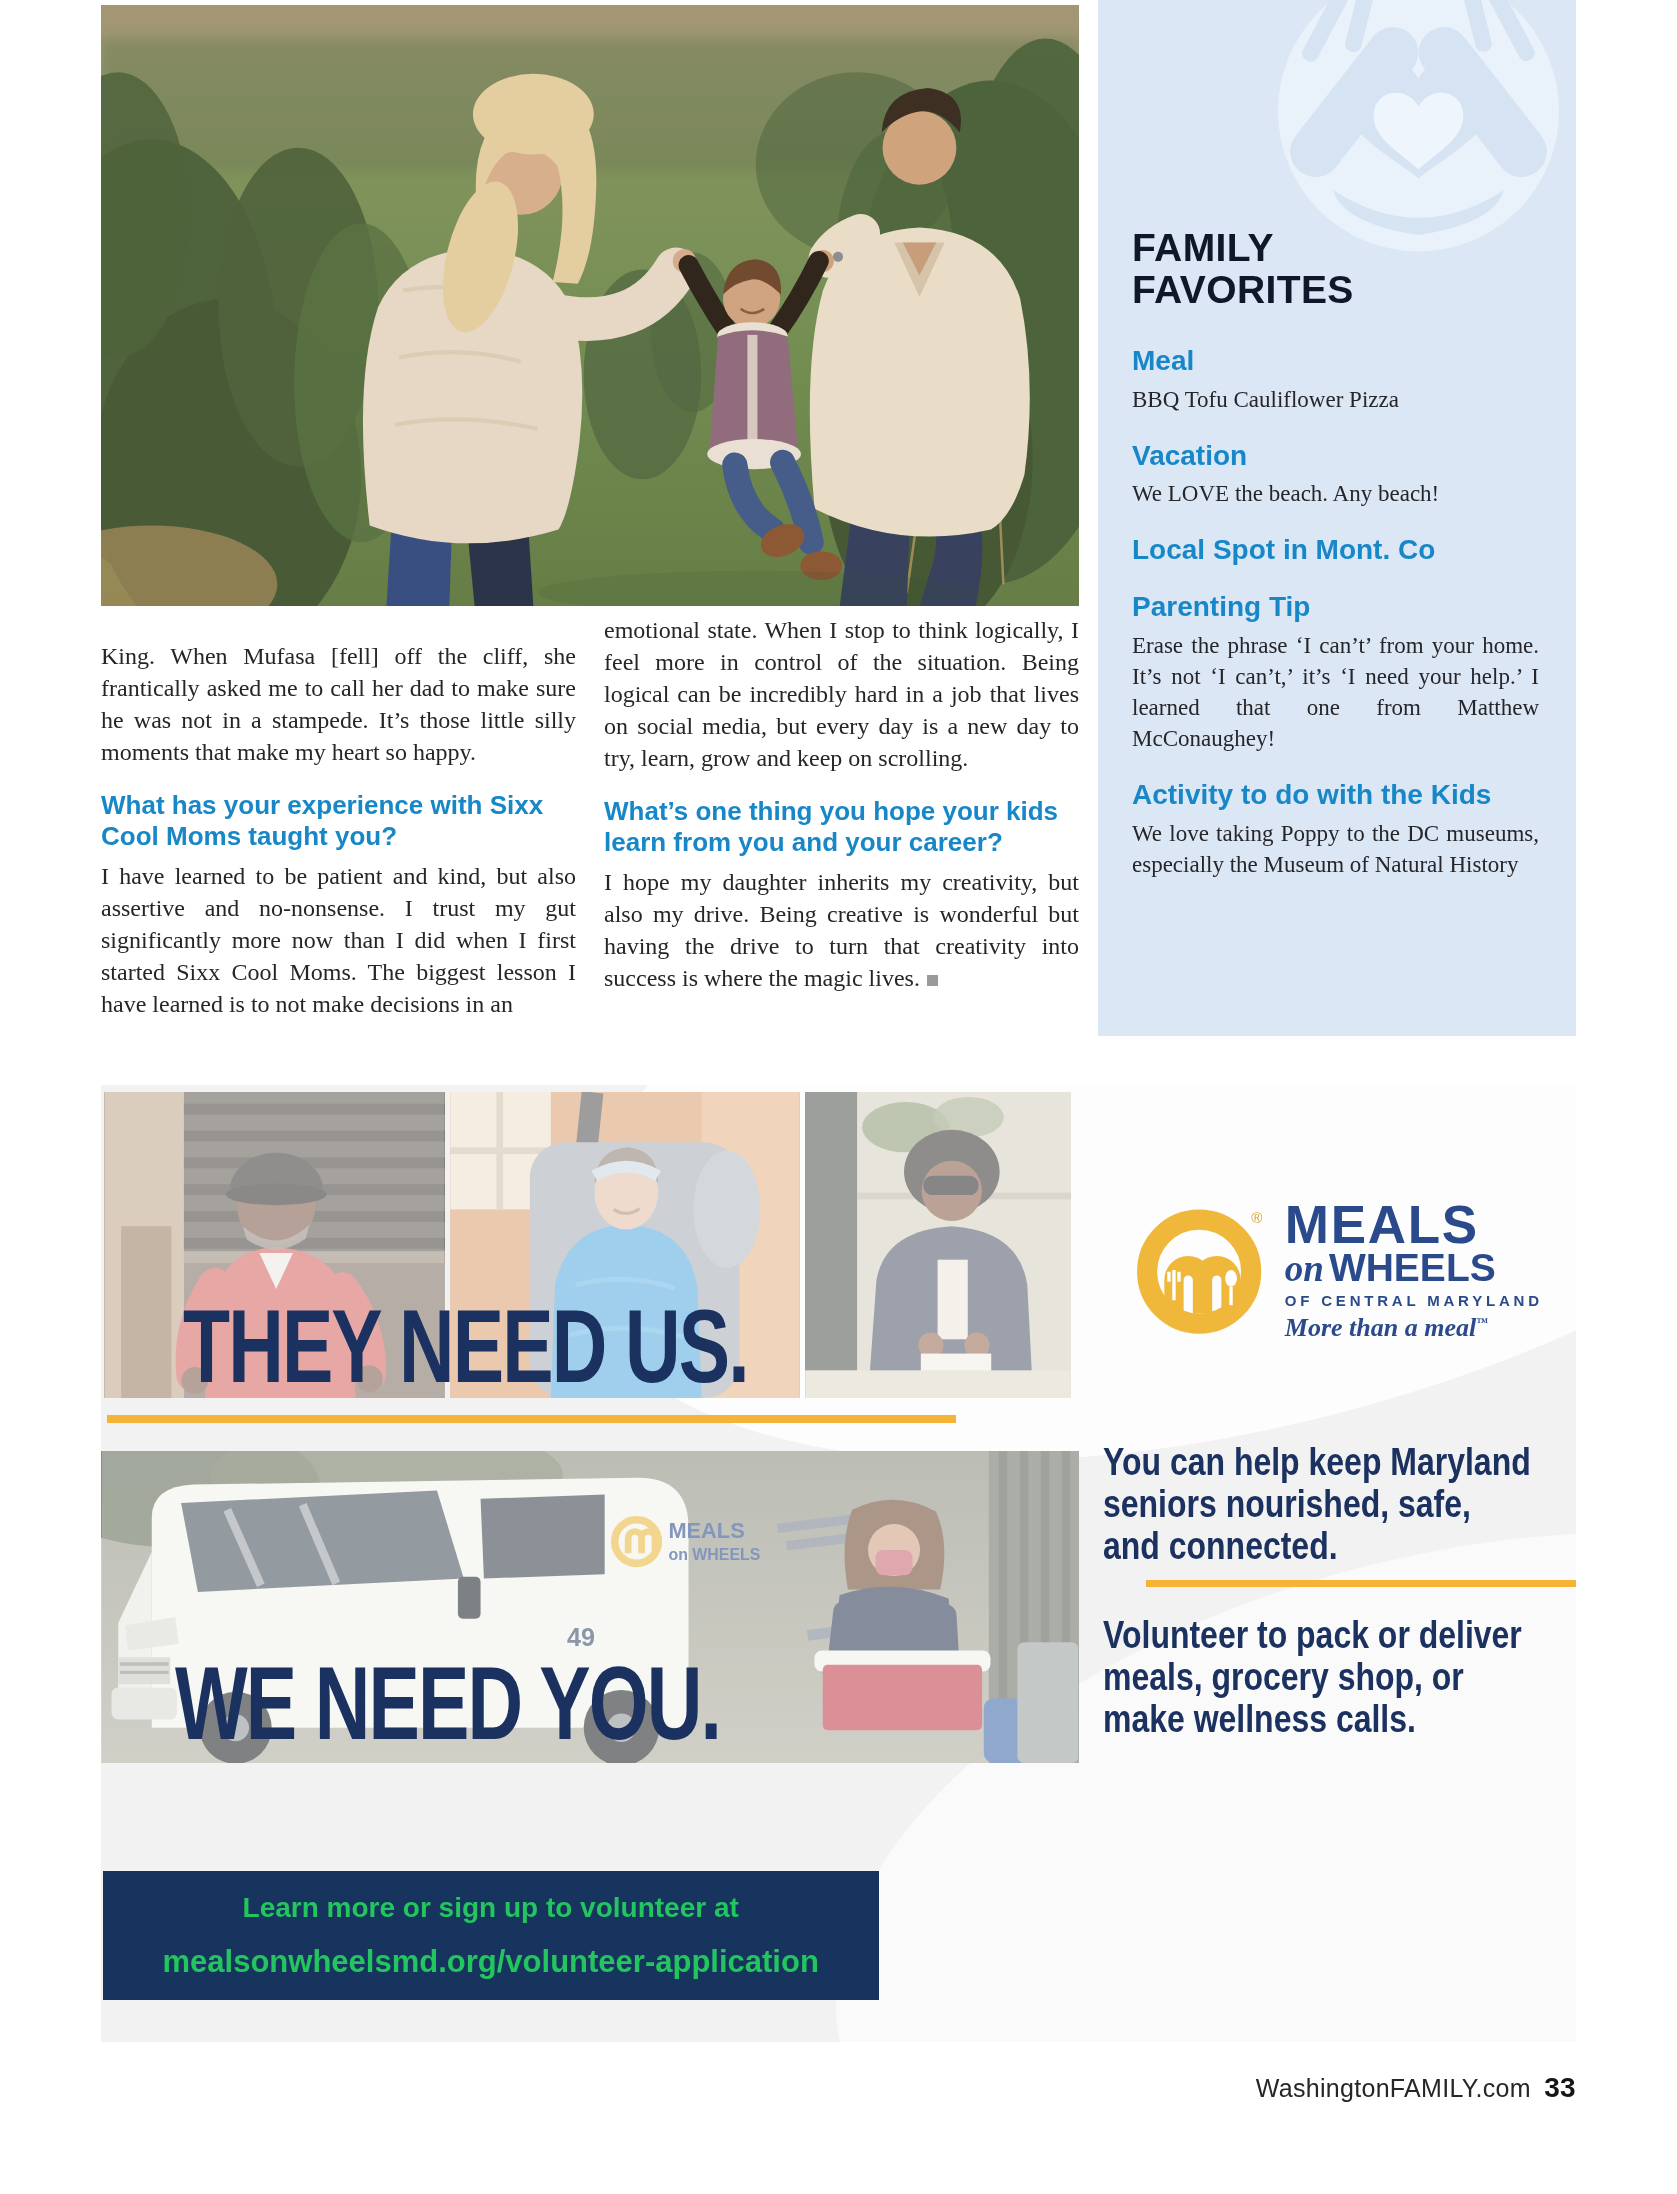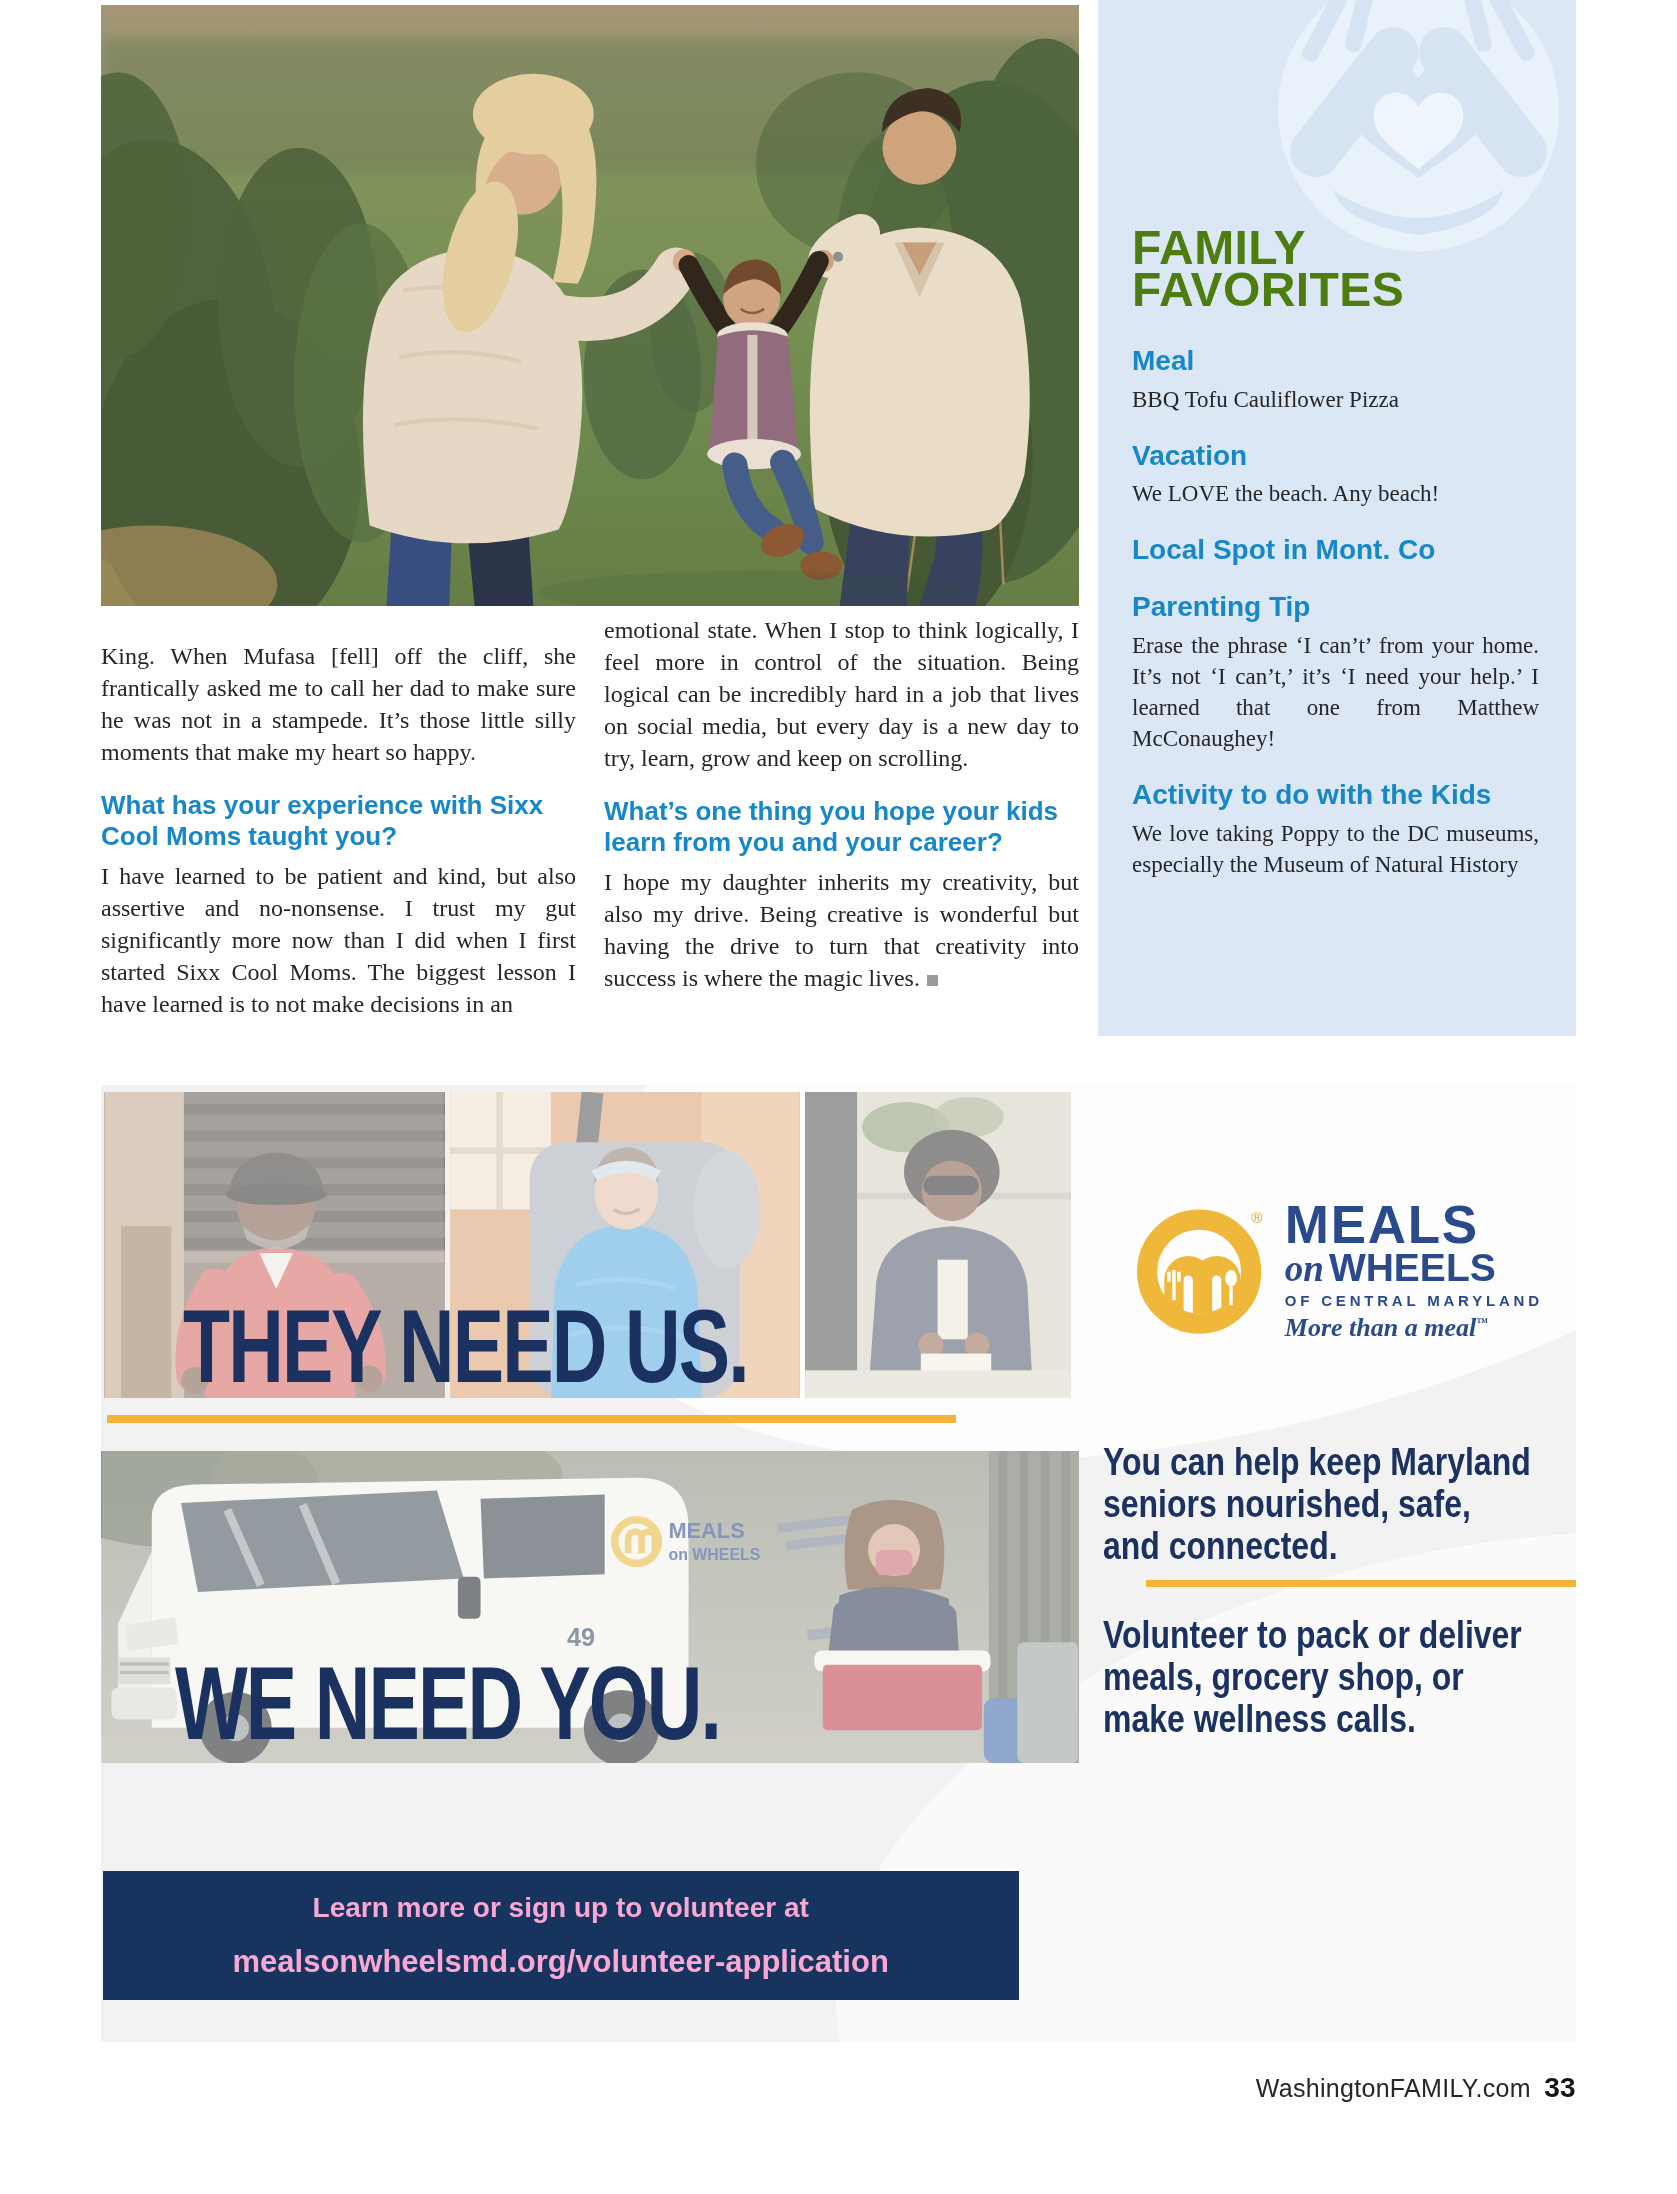--- a/index.html
+++ b/index.html
@@ -15,21 +15,21 @@
        font-size:24px;line-height:32px;text-align:justify;}
   .col p{margin:0;}
   .col .heading{font-family:"Liberation Sans",sans-serif;font-weight:bold;color:#1787c8;
        font-size:26px;line-height:31px;text-align:left;margin:22px 0 8.4px;}
   .end-mark{display:inline-block;width:11px;height:11px;background:#9a9a9a;margin-left:6.7px;}
 
   
   .sidebar{left:1098px;top:0;width:478px;height:1036px;background:#dbe7f4;overflow:hidden;}
   .watermark{position:absolute;top:-34px;right:8.4px;width:299px;height:299px;}
   .sb-content{position:relative;padding:227px 37px 0 34px;}
-  .sb-title{font-weight:bold;color:#4d7c0f;font-size:48px;line-height:42px;letter-spacing:0.4px;}
+  .sb-title{font-weight:bold;color:#0f172a;font-size:39px;line-height:42px;letter-spacing:0.4px;}
   .sb-title{margin-bottom:34px;}
   .sb-label{font-weight:bold;color:#1787c8;font-size:28px;line-height:32px;margin:25px 0 6.7px;}
   .sb-text{font-family:"Liberation Serif",serif;font-size:23px;line-height:31px;
        color:#26262a;text-align:justify;}
 
   
   .ad{left:101px;top:1085px;width:1475px;height:957px;background:#f2f2f3;overflow:hidden;}
   .swoosh1{position:absolute;left:453px;top:-302px;width:1427px;height:638px;background:#ffffff;
        border-radius:50%;transform:rotate(-15deg);opacity:.85;}
   .swoosh2{position:absolute;left:722px;top:470px;width:1259px;height:688px;background:#fbfbfc;
@@ -53,21 +53,21 @@
   .lt2 .on{font-family:"Liberation Serif",serif;font-style:italic;font-weight:bold;font-size:37px;margin-right:5px;text-align:right;}
   .lt3{font-size:15px;font-weight:bold;letter-spacing:3.8px;margin-top:4.2px;}
   .lt4{font-family:"Liberation Serif",serif;font-style:italic;font-weight:bold;font-size:26px;margin-top:4.2px;}
   .lt4 sup{font-size:11.8px;}
 
   .ad-copy{position:absolute;font-weight:bold;color:#1b3160;font-size:39px;line-height:42px;
        white-space:nowrap;transform:scaleX(.82);transform-origin:left top;z-index:4;}
   .copy1{left:1002px;top:356px;}
   .copy2{left:1002px;top:529px;}
 
-  .cta{position:absolute;left:1.7px;top:786px;width:916px;height:129px;background:#17345f;color:#f9a8d4;
+  .cta{position:absolute;left:1.7px;top:786px;width:776px;height:129px;background:#17345f;color:#22c55e;
        display:flex;flex-direction:column;justify-content:center;text-align:center;gap:20px;z-index:5;}
   .cta .l1{font-size:28px;font-weight:bold;}
   .cta .l2{font-size:31px;font-weight:bold;}
 
   
   .footer{right:102px;top:2072px;font-size:25px;color:#262626;letter-spacing:0.3px;}
   .footer .pg{font-weight:bold;margin-left:13.4px;font-size:28px;color:#161616;}
 </style>
 </head>
 <body>

